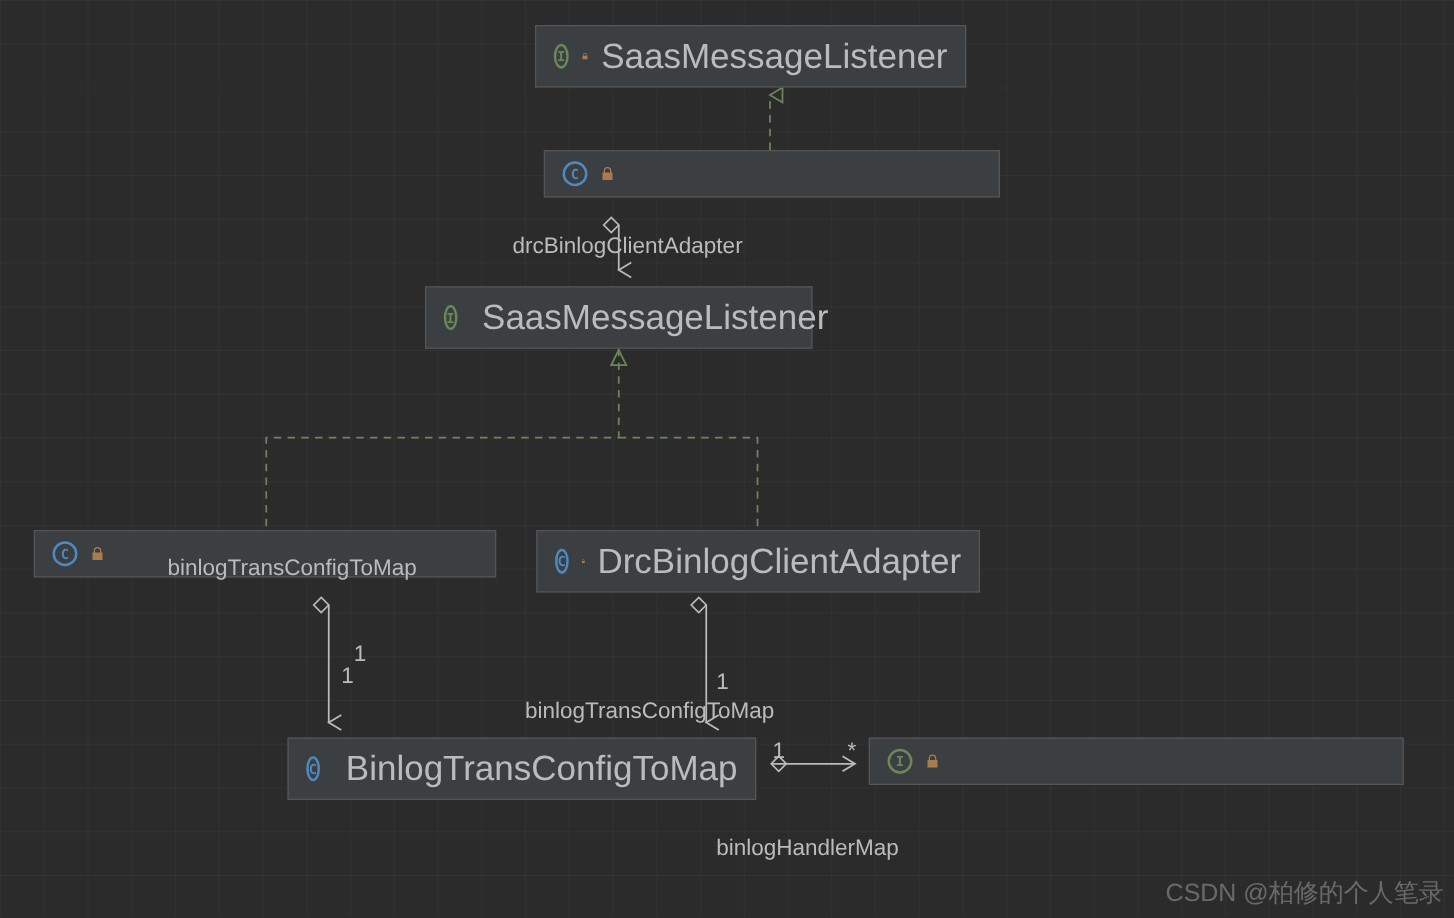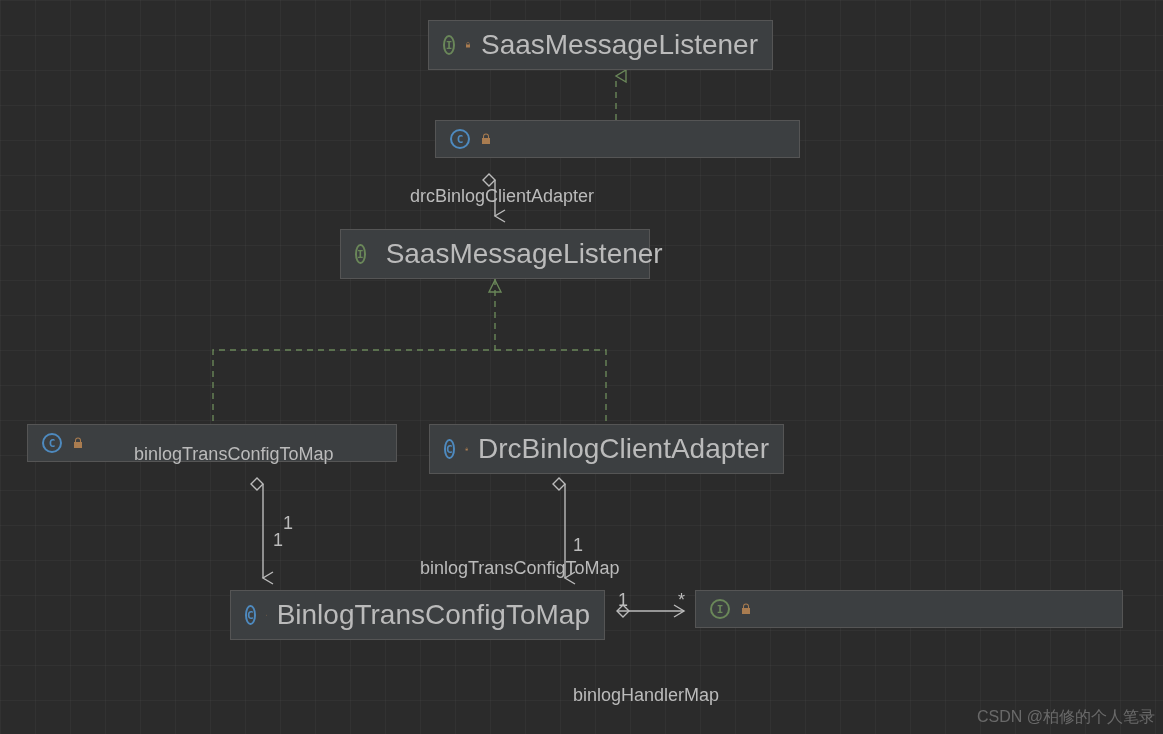--- a/index.html
+++ b/index.html
@@ -64,21 +64,21 @@
     inset: 0;
     width: 1163px;
     height: 734px;
     pointer-events: none;
   }
   .watermark {
     position: absolute;
     right: 8px;
     bottom: 6px;
     color: rgba(220,220,220,0.35);
-    font-size: 16px;
+    font-size: 20px;
   }
 </style>
 </head>
 <body>
 
 <div class="grid"></div>
 
 <svg class="connectors">
   <defs>
     <marker id="triangle-green" markerWidth="14" markerHeight="14" refX="7" refY="2" orient="auto" markerUnits="userSpaceOnUse">
@@ -163,21 +163,21 @@
 <div class="box" style="left:695px; top:590px; width:428px;">
   <span class="icon icon-interface">I</span>
   <svg class="lock-icon" viewBox="0 0 12 12">
       <path d="M3 5V3.5a3 3 0 016 0V5h1v6H2V5h1zm1 0h4V3.5a2 2 0 00-4 0V5z" fill="#a97c50"></path>
     </svg>
 </div>
 
 <div class="label" style="left:410px; top:186px;">drcBinlogClientAdapter</div>
 <div class="label" style="left:134px; top:444px;">binlogTransConfigToMap</div>
 <div class="label" style="left:420px; top:558px;">binlogTransConfigToMap</div>
-<div class="label" style="left:573px; top:685px;">binlogHandlerMap</div>
+<div class="label" style="left:573px; top:668px;">binlogHandlerMap</div>
 
 <div class="card-label" style="left:283px; top:513px;">1</div>
 <div class="card-label" style="left:273px; top:530px;">1</div>
 <div class="card-label" style="left:573px; top:535px;">1</div>
 <div class="card-label" style="left:618px; top:590px;">1</div>
 <div class="card-label" style="left:678px; top:590px;">*</div>
 
 <div class="watermark">CSDN @柏修的个人笔录</div>
 
 </body></html>

